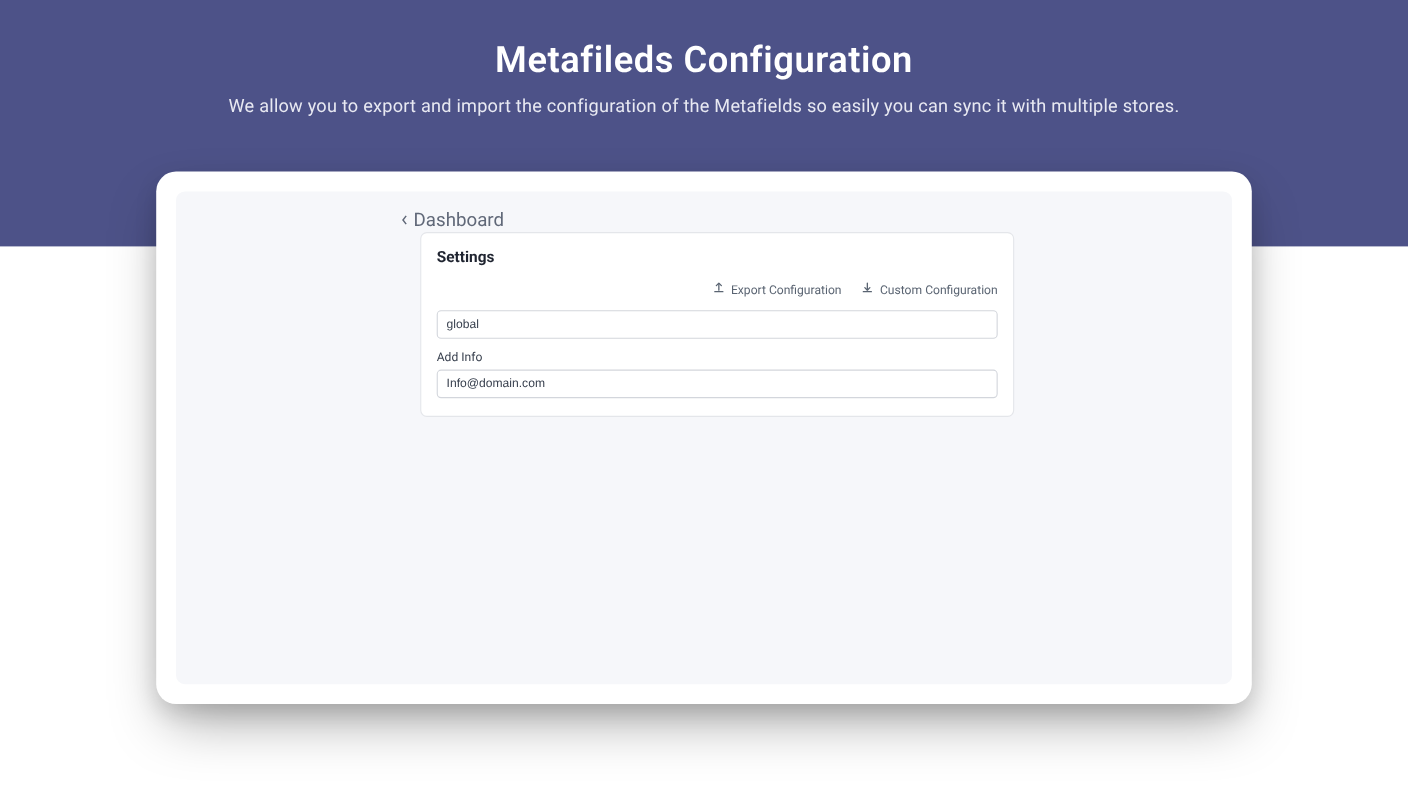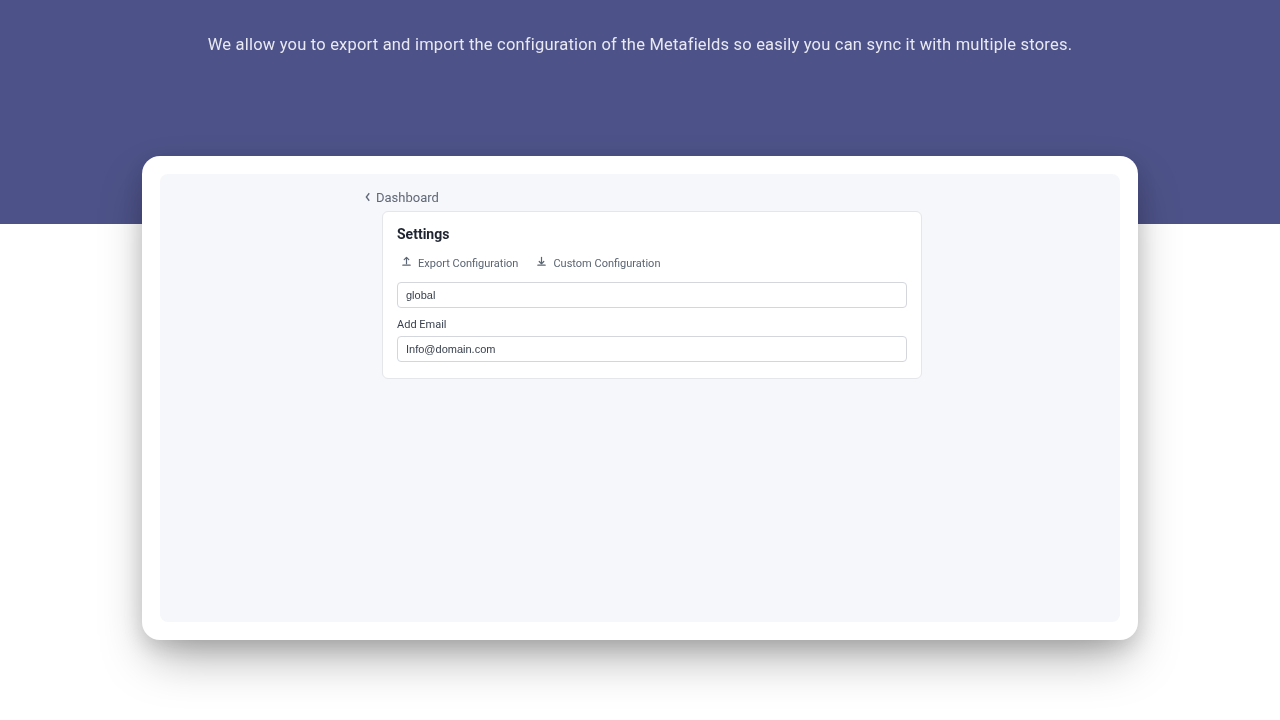--- a/index.html
+++ b/index.html
@@ -49,21 +49,21 @@
     border-radius: 8px;
     position: relative;
   }
   .breadcrumb {
     position: absolute;
     top: 16px;
     left: 204px;
     display: flex;
     align-items: center;
     gap: 4px;
-    font-size: 13px;
+    font-size: 17px;
     color: #606878;
     cursor: pointer;
   }
   .breadcrumb svg { width: 8px; height: 10px; }
   .settings-panel {
     position: absolute;
     top: 37px;
     left: 222px;
     width: 540px;
     background: #ffffff;
@@ -75,20 +75,21 @@
     font-size: 14px;
     font-weight: 700;
     color: #1f2430;
     margin-bottom: 14px;
   }
   .action-row {
     display: flex;
     gap: 18px;
     margin-bottom: 12px;
     padding-left: 4px;
+    justify-content: flex-end;
   }
   .action-link {
     display: flex;
     align-items: center;
     gap: 6px;
     font-size: 11px;
     color: #5a6472;
     cursor: pointer;
   }
   .action-link svg { width: 11px; height: 11px; }
@@ -108,20 +109,21 @@
     outline: none;
     background: #ffffff;
     margin-bottom: 10px;
   }
   .text-input:last-child { margin-bottom: 0; }
 </style>
 </head>
 <body>
 
 <div class="hero">
+  <h1>Metafileds Configuration</h1>
   <p>We allow you to export and import the configuration of the Metafields so easily you can sync it with multiple stores.</p>
 </div>
 
 <div class="card-wrapper">
   <div class="inner-app">
 
     <div class="breadcrumb">
       <span>
         <svg viewBox="0 0 8 12" fill="none" stroke="#606878" stroke-width="1.6">
             <path d="M5.5 1.5 L2 6 L5.5 10.5"></path>
@@ -151,18 +153,18 @@
                 <path d="M3.5 6 L6 8.5 L8.5 6"></path>
                 <path d="M2 10 H10"></path>
             </svg>
           </span>
           <span>Custom Configuration</span>
         </div>
       </div>
 
       <input class="text-input" type="text" value="global" style="">
 
-      <div class="field-label">Add Email</div>
+      <div class="field-label">Add Info</div>
       <input class="text-input" type="text" value="Info@domain.com" style="">
     </div>
 
   </div>
 </div>
 
 </body></html>

